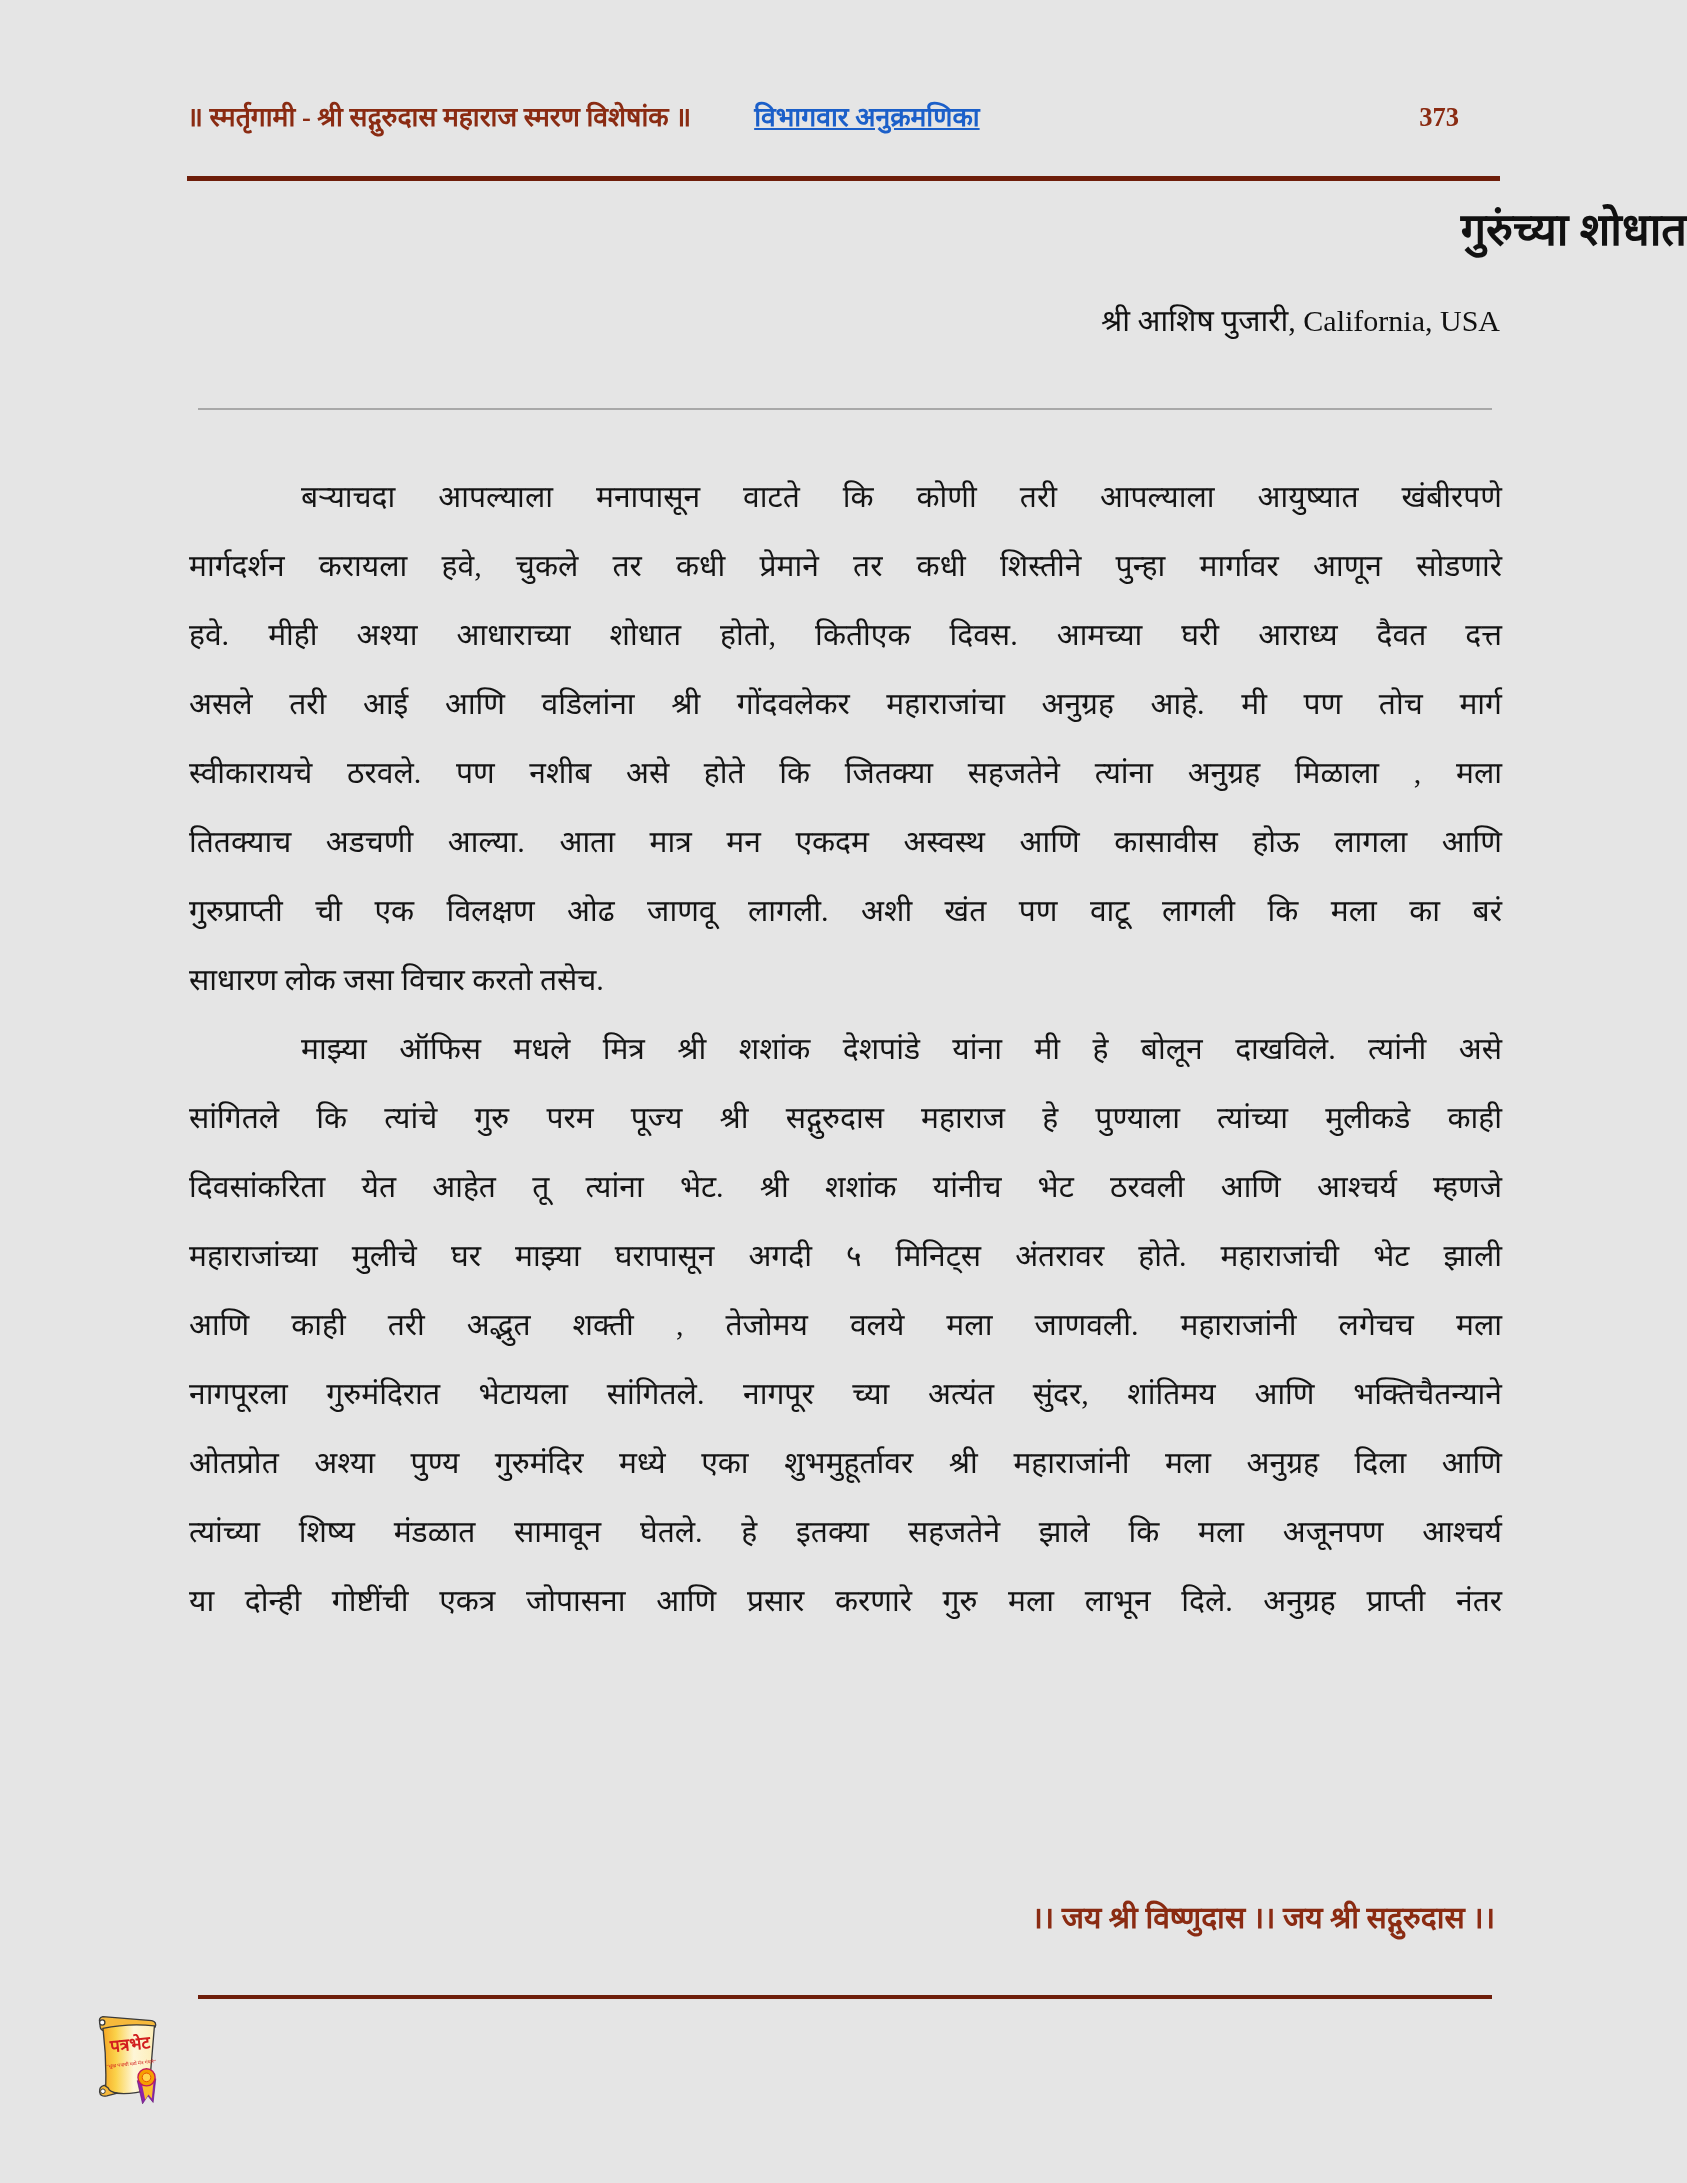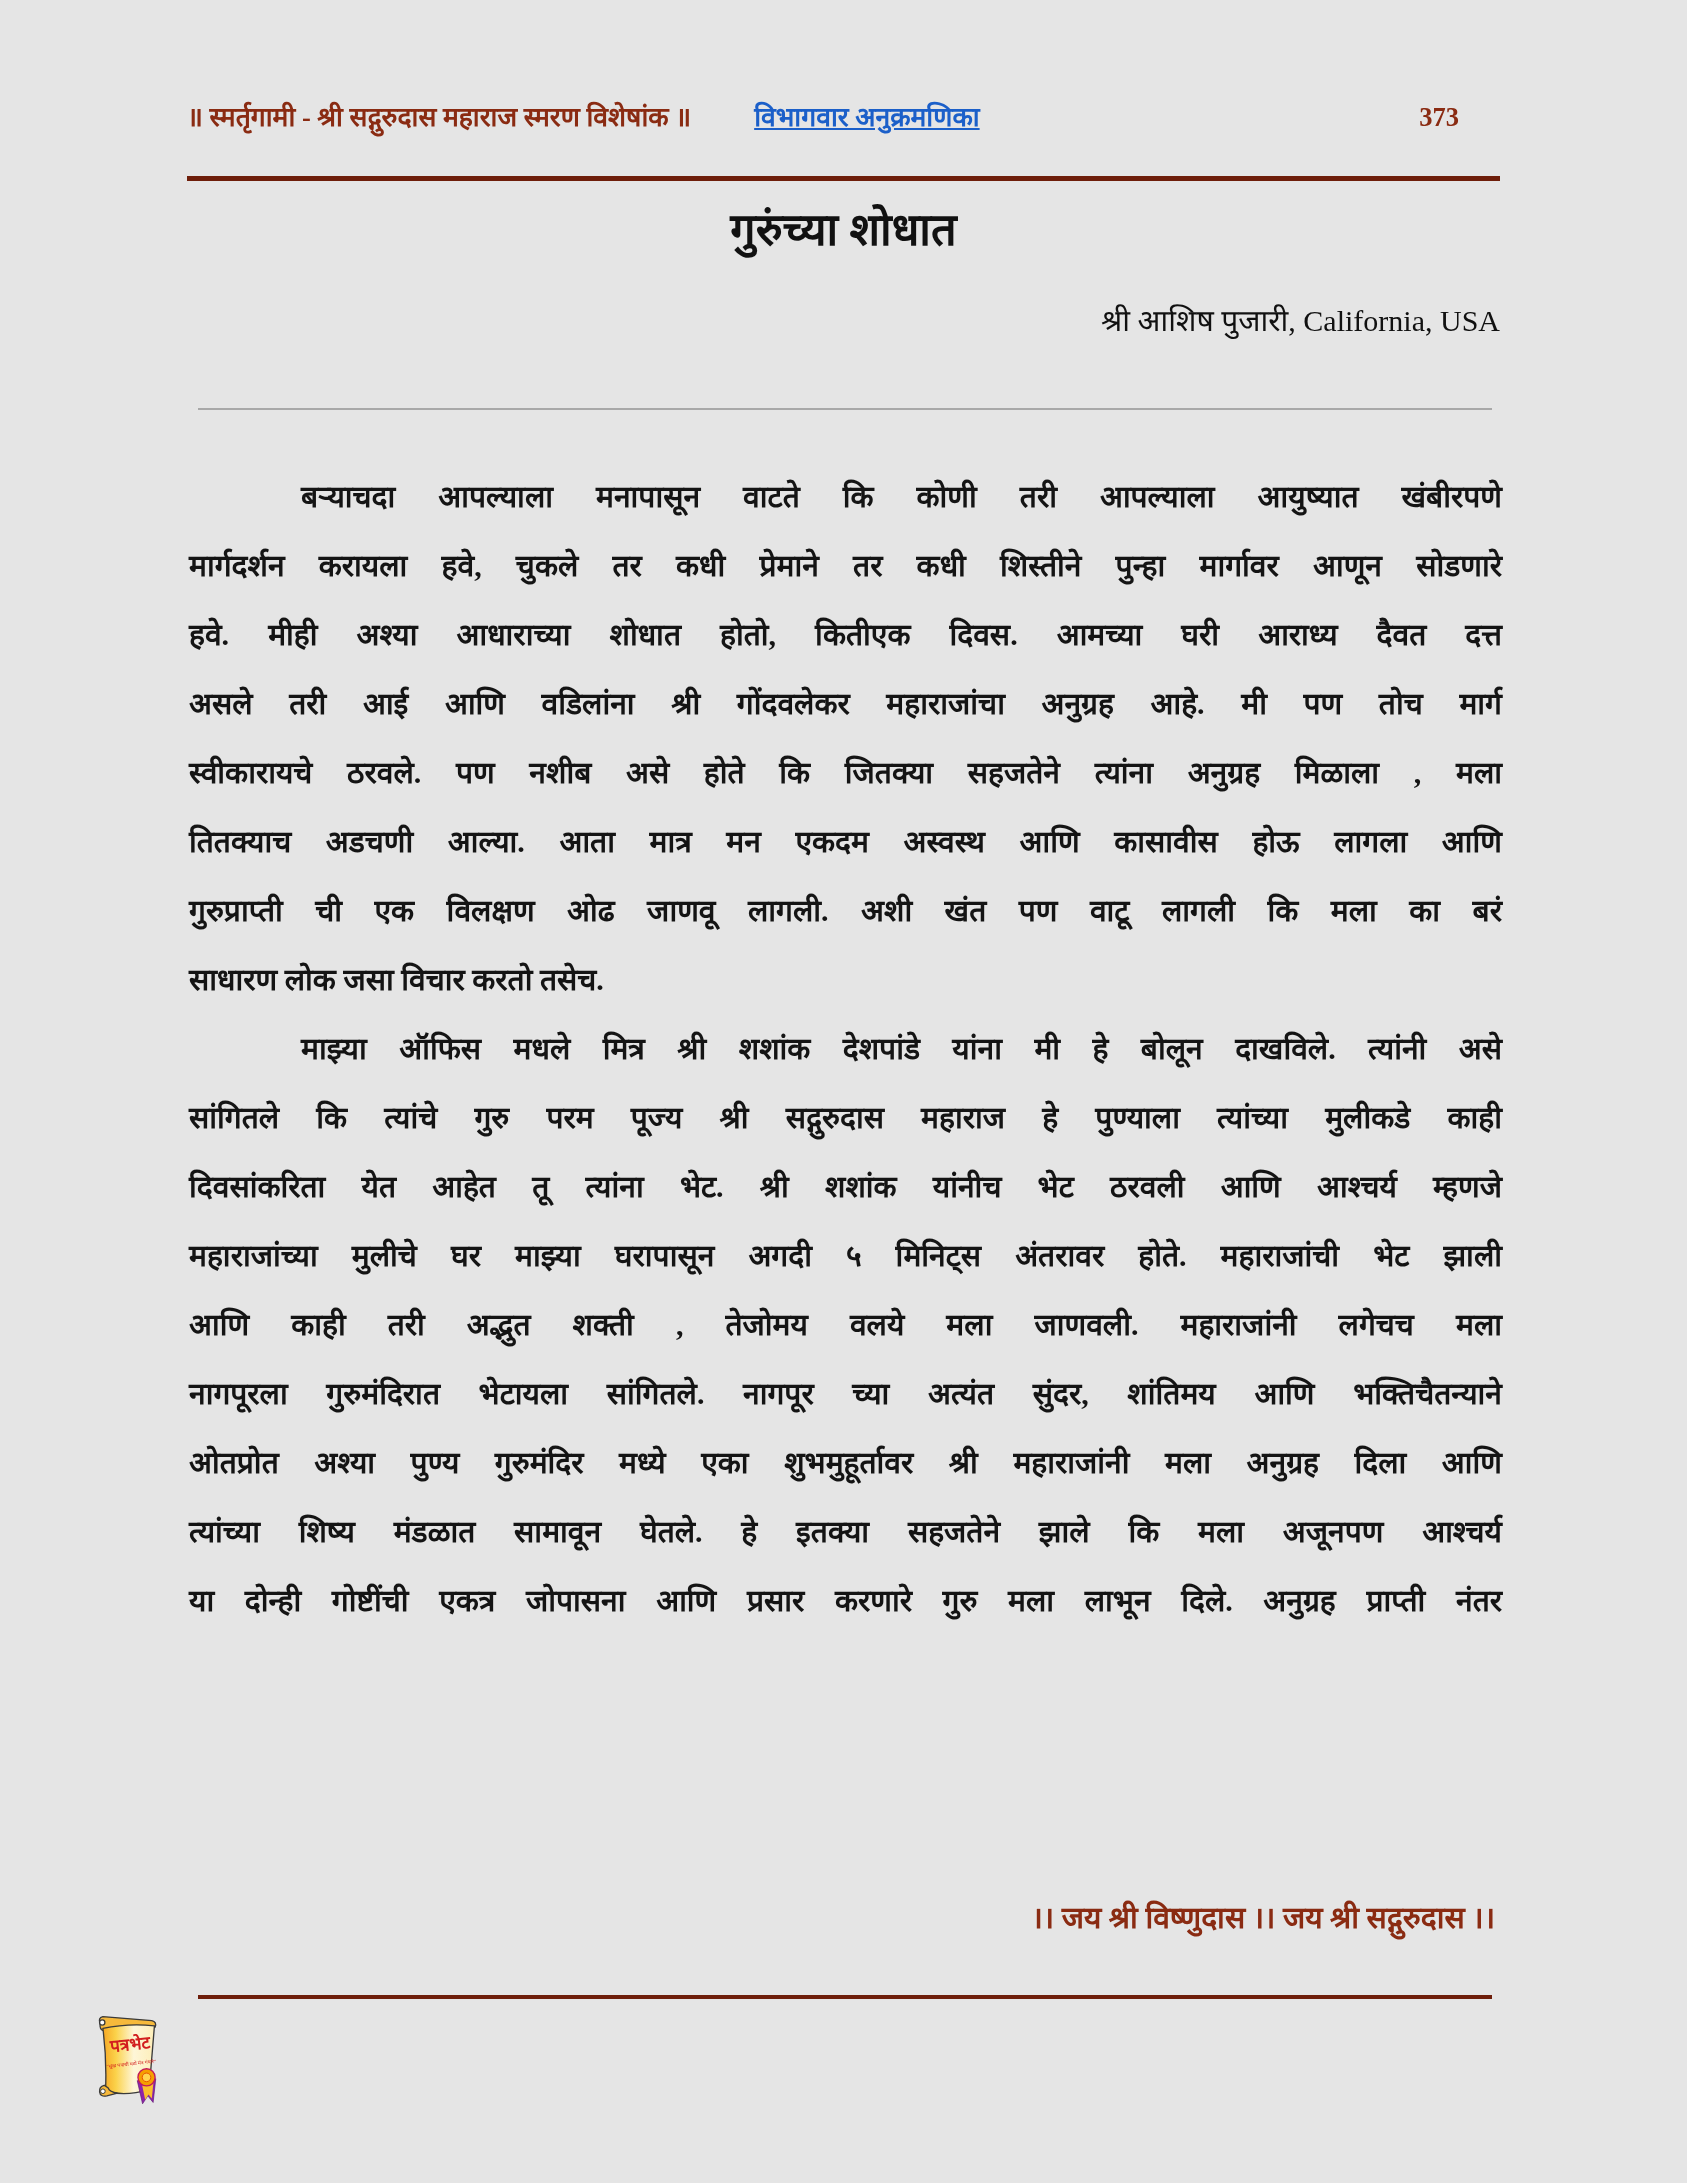--- a/index.html
+++ b/index.html
@@ -8,29 +8,29 @@
 
   
   .header{position:absolute;left:187px;right:187px;top:98px;display:flex;align-items:baseline;
           font-weight:bold;font-size:26.5px;white-space:nowrap;}
   .header .journal-title{color:#8A2B12;}
   .header .toc-link{color:#1B5FC9;text-decoration:underline;margin-left:63px;cursor:pointer;}
   .header .page-number{color:#8A2B12;margin-left:auto;margin-right:41px;text-align:center;}
   .header-rule{position:absolute;left:187px;right:187px;top:176px;height:4.6px;background:#6E1E0A;}
 
   
-  .article-title{position:absolute;left:0;right:0;top:197px;text-align:center;
+  .article-title{position:absolute;left:0;right:0;top:197px;text-align:right;
                  font-size:45px;font-weight:bold;color:#111;}
   .byline{position:absolute;right:187px;top:299px;font-size:30px;color:#111;}
   .thin-rule{position:absolute;left:198px;right:195px;top:408px;height:2px;background:#a8a8a8;}
 
   
   .body-text{position:absolute;left:189px;right:185px;top:462px;font-size:30px;color:#141414;}
   .para > div{height:69px;line-height:69px;text-align:justify;text-align-last:justify;
-              white-space:nowrap;overflow:visible;font-weight:bold;}
+              white-space:nowrap;overflow:visible;}
   .para > div:first-child{text-indent:112px;}
   .para.para-end > div:last-child{text-align-last:left;}
 
   
   .footer-rule{position:absolute;left:198px;right:195px;top:1995px;height:4px;background:#6E1E0A;}
   .footer-blessing{position:absolute;right:192px;top:1896px;font-size:30px;font-weight:bold;color:#8A2B12;}
 
   
   .logo{position:absolute;left:91px;top:2011px;width:76px;height:103px;}
 </style>

